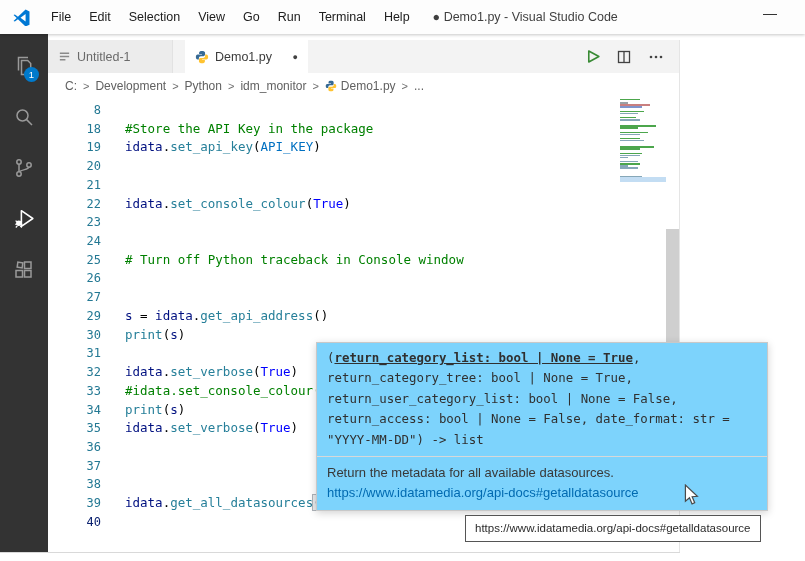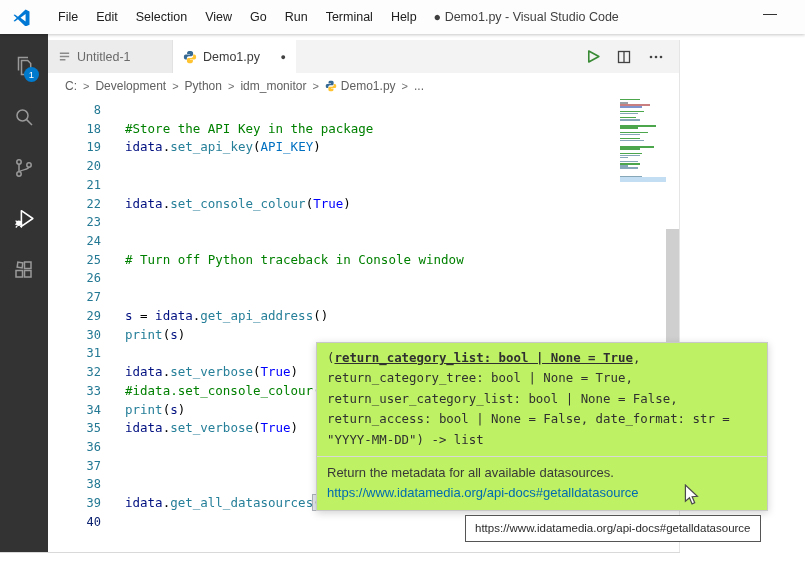--- a/index.html
+++ b/index.html
@@ -1,37 +1,37 @@
 <!DOCTYPE html>
 <html><head>
 <meta charset="utf-8">
 <style>
   html,body{margin:0;padding:0;background:#fff;}
   .screen{position:relative;width:805px;height:561px;background:#ffffff;overflow:hidden;
           font-family:"Liberation Sans",sans-serif;-webkit-font-smoothing:antialiased;}
 
   
   .titlebar{position:absolute;left:0;top:0;width:805px;height:34px;background:#fdfdfd;
-            display:flex;align-items:center;z-index:6;box-shadow:0 1px 3px rgba(0,0,0,.22);gap:7px;}
+            display:flex;align-items:center;z-index:6;box-shadow:0 1px 3px rgba(0,0,0,.22);}
   .logo{margin-left:13px;display:flex;}
   .menus{display:flex;margin-left:12px;}
   .menu-item{padding:0 9px;font-size:12.5px;color:#202020;white-space:nowrap;}
-  .win-title{margin-left:1px;font-size:12.5px;color:#3f3f3f;white-space:nowrap;}
+  .win-title{margin-left:14px;font-size:12.5px;color:#3f3f3f;white-space:nowrap;}
   .win-minimize{position:absolute;right:28px;top:5px;font-size:14px;color:#333;}
 
   
   .activitybar{position:absolute;left:0;top:34px;width:48px;height:518px;background:#333333;
                z-index:5;display:flex;flex-direction:column;align-items:center;padding-top:6px;box-sizing:border-box;}
   .ab-item{width:48px;height:51px;display:flex;align-items:center;justify-content:center;color:#9a9a9a;position:relative;}
   .ab-item.active{color:#ffffff;}
   .ab-badge{position:absolute;left:24px;top:27px;width:15px;height:15px;border-radius:50%;background:#007acc;
             color:#fff;font-size:9.5px;display:flex;align-items:center;justify-content:center;}
 
   
-  .tabbar{position:absolute;left:48px;top:40px;width:631px;height:33px;background:#f3f3f3;display:flex;z-index:4;}
+  .tabbar{position:absolute;left:48px;top:40px;width:631px;height:33px;background:#f3f3f3;display:flex;z-index:4;gap:12px;}
   .tab{height:33px;display:flex;align-items:center;padding:0 10px;font-size:12.5px;box-sizing:border-box;}
   .tab.inactive{background:#ececec;color:#6a6a6a;width:125px;border-right:1px solid #e2e2e2;}
   .tab.active{background:#ffffff;color:#3b3b3b;width:123px;}
   .tab-icon{margin-right:6px;display:flex;}
   .dirty-dot{margin-left:auto;font-size:9px;color:#424242;}
   .tab-actions{position:absolute;right:14px;top:0;height:33px;display:flex;align-items:center;gap:15px;}
   .tab-actions>span{display:flex;}
 
   
   .breadcrumbs{position:absolute;left:48px;top:73px;width:631px;height:26px;background:#fff;display:flex;
@@ -50,21 +50,21 @@
 
   
   .minimap{position:absolute;left:620px;top:96px;width:46px;z-index:2;}
   .mbar{height:1.5px;margin-bottom:0.6px;width:0;}
   .mm-highlight{position:absolute;left:620px;top:177px;width:46px;height:4.5px;background:#c3ddf3;z-index:2;}
   .scroll-thumb{position:absolute;left:666px;top:229px;width:13px;height:172px;background:rgba(110,110,110,.33);z-index:2;}
   .right-border{position:absolute;left:679px;top:40px;width:1px;height:512px;background:#e5e5e5;}
   .bottom-border{position:absolute;left:0;top:552px;width:680px;height:1px;background:#d9d9d9;}
 
   
-  .hover-widget{position:absolute;left:316px;top:342px;width:452px;background:#bef264;border:1px solid #c8c8c8;
+  .hover-widget{position:absolute;left:316px;top:342px;width:452px;background:#7dd3fc;border:1px solid #c8c8c8;
                 z-index:10;box-shadow:0 2px 8px rgba(0,0,0,.18);box-sizing:border-box;}
   .hw-sig{padding:5px 10px 6px;font-family:"DejaVu Sans Mono",monospace;font-size:12.4px;line-height:20.4px;color:#303030;white-space:pre-wrap;}
   .hw-active{font-weight:bold;text-decoration:underline;}
   .hw-sep{border-top:1px solid #d8d8d8;height:0;}
   .hw-doc{padding:6px 10px 8px;font-size:13px;line-height:19.5px;color:#383838;}
   .hw-link{color:#006ab1;display:block;text-decoration:none;cursor:pointer;}
 
   
   .url-tooltip{position:absolute;left:465px;top:515px;height:25px;line-height:25px;padding:0 9px;background:#fff;
                border:1px solid #555;font-size:11.5px;color:#2b2b2b;z-index:11;white-space:nowrap;}

